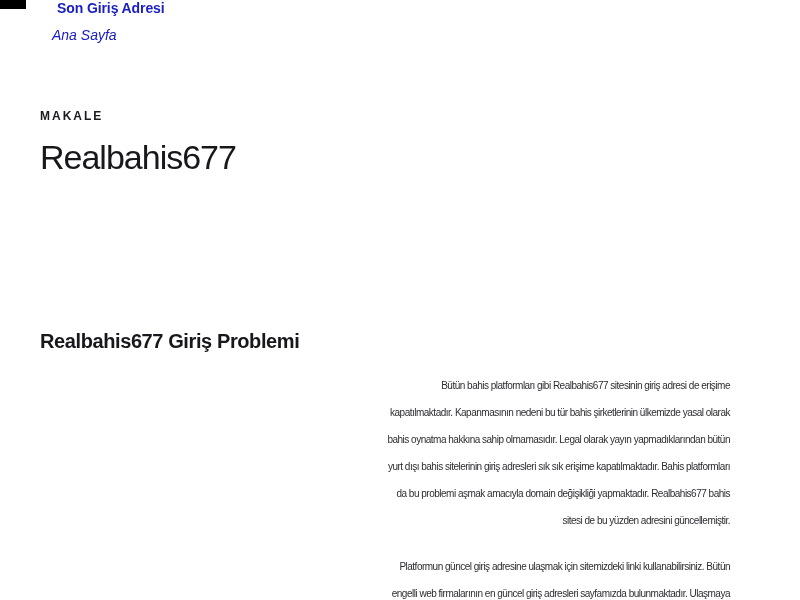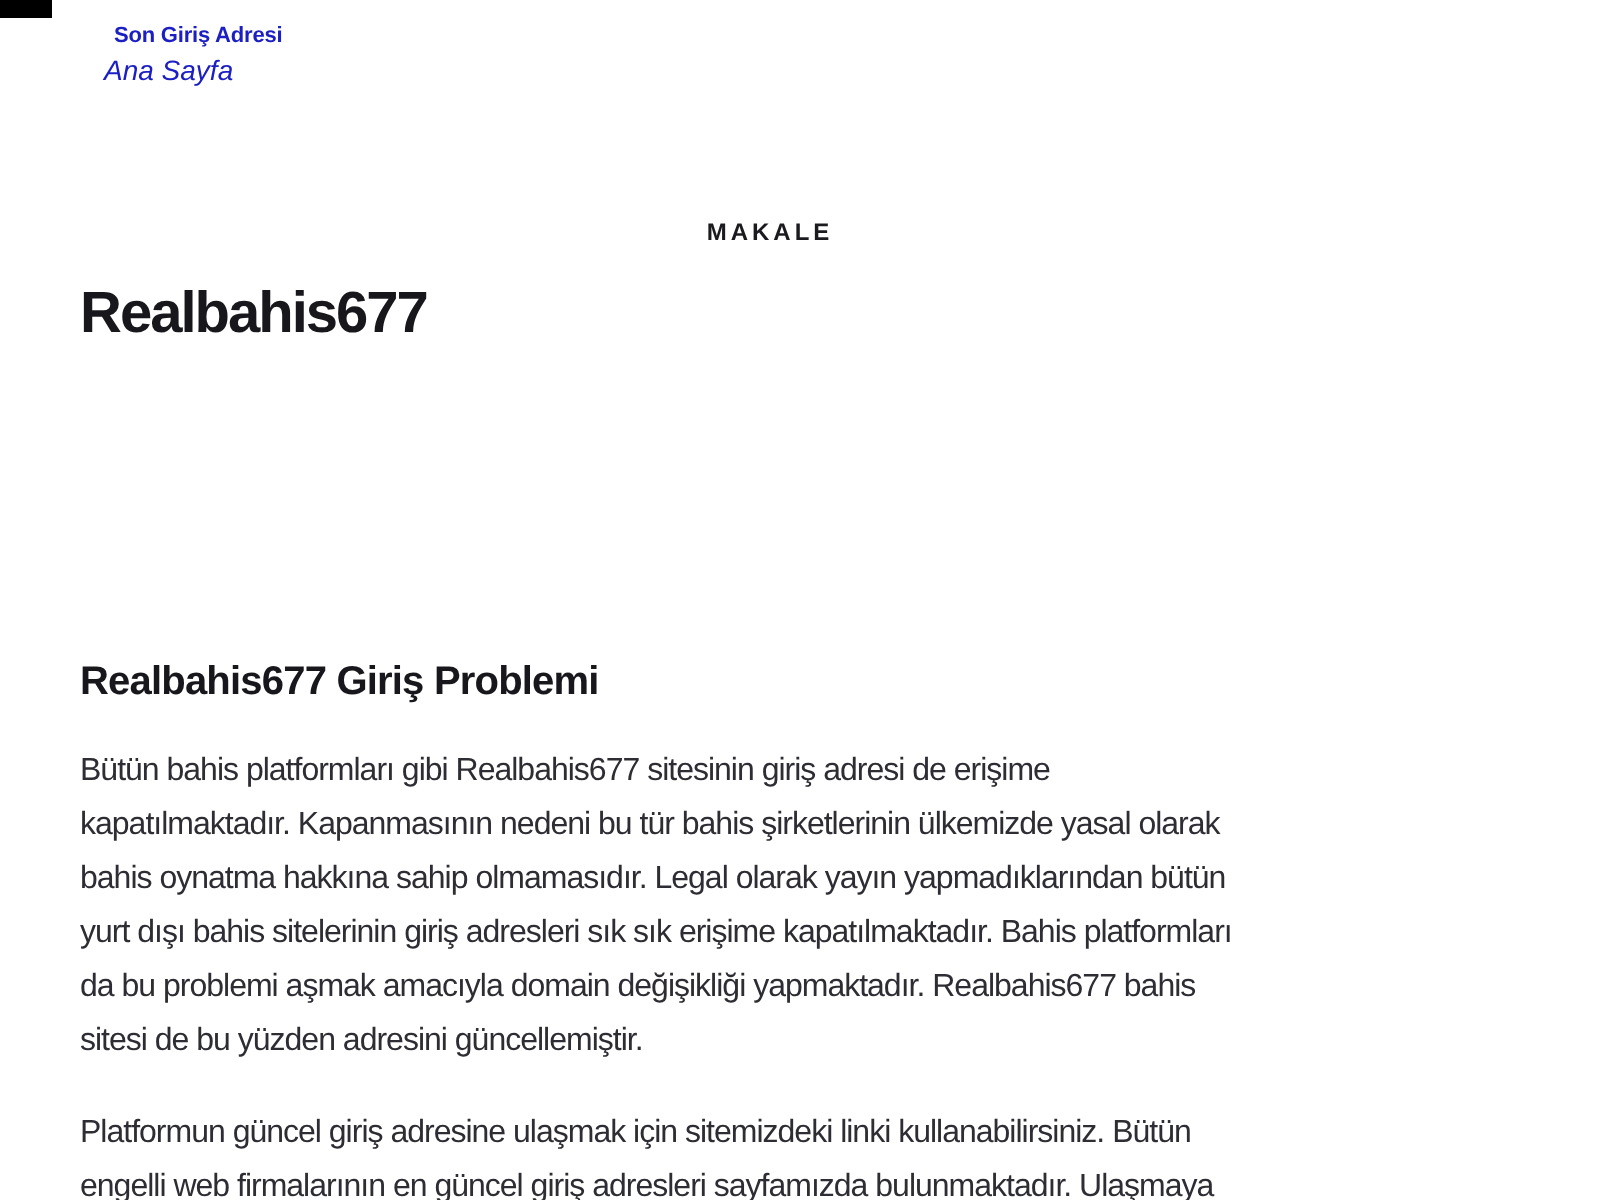--- a/index.html
+++ b/index.html
@@ -28,67 +28,67 @@
 
   .top-nav{position:absolute;left:0;top:0;width:100%;}
   .nav-link{
     position:absolute;
     color:var(--link-blue);
     text-decoration:none;
     white-space:nowrap;
     cursor:pointer;
   }
   .nav-link.last-login{
-    left:57px;top:12px;
-    font-size:11px;font-weight:700;
+    left:57px;top:0;
+    font-size:14px;font-weight:700;
     letter-spacing:-0.1px;
   }
   .nav-link.home{
     left:52px;top:27px;
     font-size:14px;font-weight:500;
     letter-spacing:0;
     font-style:italic;
   }
 
   .article{
     position:absolute;left:40px;top:110px;
     width:690px;
   }
   .kicker{
     font-size:12px;
     font-weight:700;
     letter-spacing:2px;
     line-height:12px;
     color:var(--kicker-text);
     text-transform:uppercase;
-    text-align:center;
   }
   h1.article-title{
     margin:16px 0 0 0;
-    font-size:29px;
-    font-weight:700;
+    font-size:34px;
+    font-weight:400;
     letter-spacing:-1px;
     line-height:39px;
     color:var(--heading-text);
   }
   h2.section-heading{
     margin:150px 0 0 0;
     font-size:20px;
     font-weight:700;
     letter-spacing:-0.4px;
     line-height:28px;
     color:var(--heading-text);
   }
   p.body-paragraph{
     margin:17px 0 0 0;
-    font-size:16px;
+    font-size:10px;
     letter-spacing:-0.5px;
     line-height:27px;
     color:var(--body-text);
     white-space:nowrap;
+    text-align:right;
   }
   p.body-paragraph.second{
     margin-top:19px;
   }
 </style>
 </head>
 <body>
 
 <div class="viewport">
 

